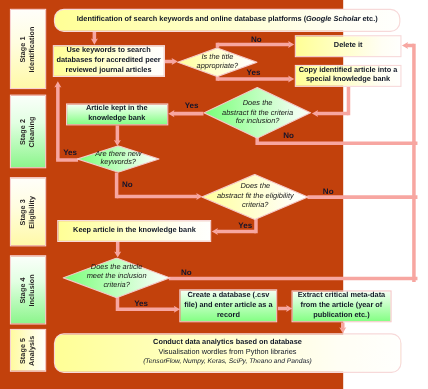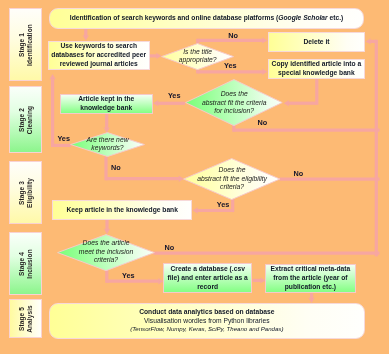--- a/index.html
+++ b/index.html
@@ -1,20 +1,20 @@
 <!DOCTYPE html>
 <html><head>
 <meta charset="utf-8">
 <title>Systematic review flowchart</title>
 <style>
   html,body{margin:0;padding:0;background:#ffffff;}
   body{width:389px;height:354px;overflow:hidden;
        font-family:"Liberation Sans",sans-serif;
        -webkit-font-smoothing:antialiased;}
-  #root{position:relative;width:389px;height:354px;background:#fdba74;}
+  #root{position:relative;width:312px;height:354px;background:#c2410c;}
 
   .stage{position:absolute;border:1px solid #f9d2d2;box-sizing:border-box;}
   .stage-label{position:absolute;left:50%;top:50%;
        transform:translate(-50%,-50%) rotate(-90deg);
        white-space:nowrap;font-weight:bold;font-size:6.5px;
        color:#231f20;text-align:center;line-height:1.22;letter-spacing:0.1px;}
 
   .node{position:absolute;box-sizing:border-box;
        display:flex;align-items:center;justify-content:center;
        text-align:center;font-weight:bold;font-size:6.7px;

